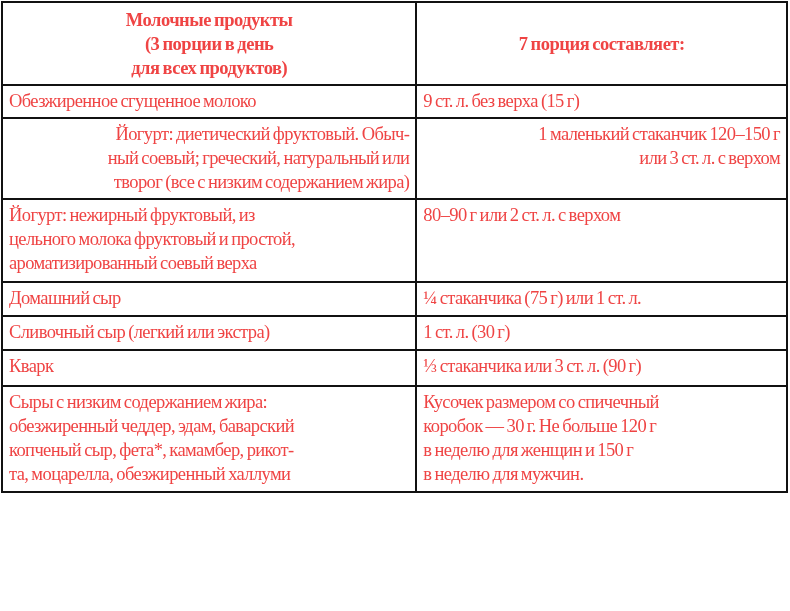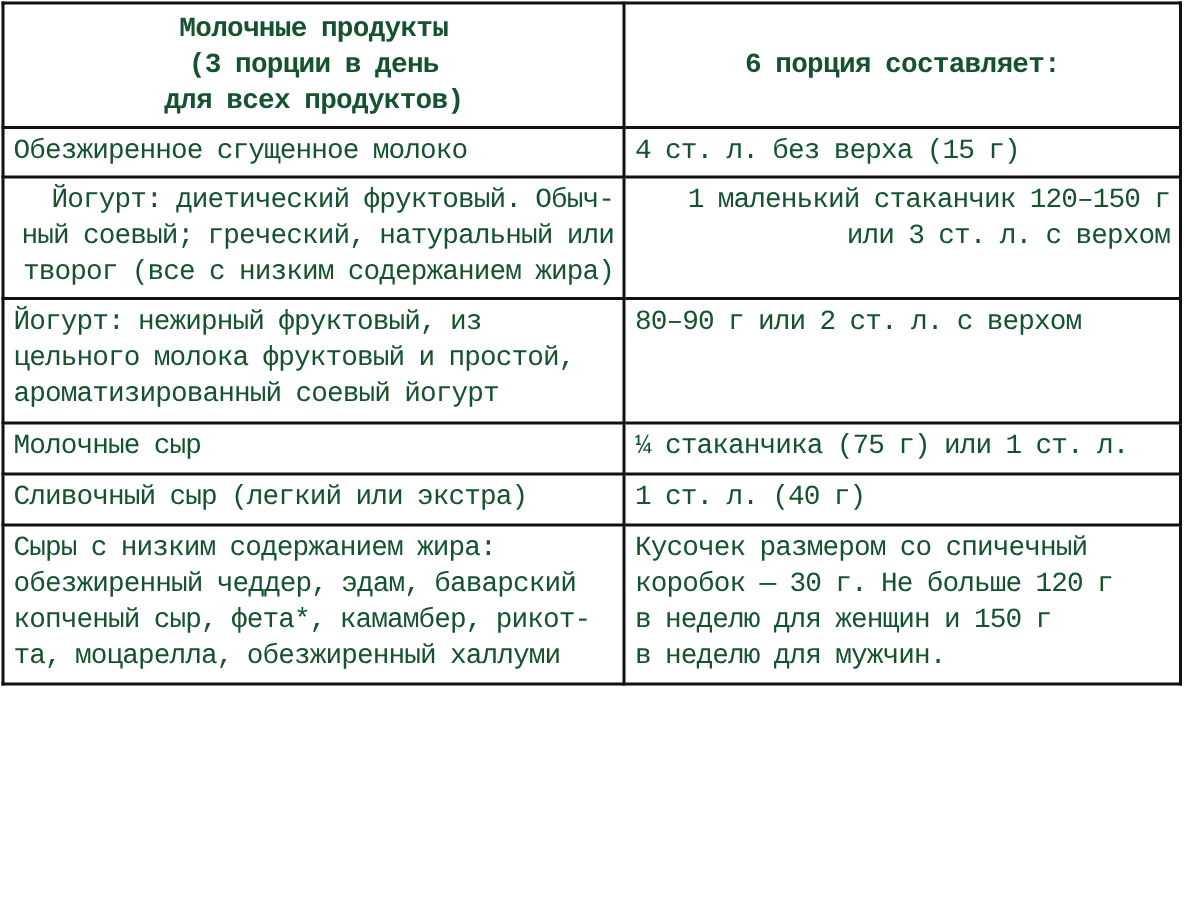--- a/index.html
+++ b/index.html
@@ -2,22 +2,22 @@
 <html><head>
 <meta charset="utf-8">
 <style>
   html, body { margin: 0; padding: 0; background: #ffffff; }
   body { width: 790px; height: 611px; overflow: hidden; }
   .tbl {
     position: absolute; left: 1px; top: 1px;
     width: 787px;
     border-collapse: collapse;
     table-layout: fixed;
-    font-family: Liberation Mono, monospace;
-    color: #14532d;
+    font-family: Liberation Serif, serif;
+    color: #ef4444;
   }
   .tbl td, .tbl th {
     border: 2px solid #111111;
     vertical-align: top;
     padding: 0 6px;
     font-size: 18.5px;
     line-height: 24px;
     letter-spacing: -0.6px;
     word-spacing: -1px;
     white-space: pre-line;
@@ -41,46 +41,50 @@
 <table class="tbl">
   <colgroup>
     <col class="c1">
     <col class="c2">
   </colgroup>
   <tbody>
       <tr style="height:83px;">
     <th>Молочные продукты
 (3 порции в день
 для всех продуктов)</th>
-    <th>6 порция составляет:</th>
+    <th>7 порция составляет:</th>
   </tr>
   <tr style="height:33px;">
     <td>Обезжиренное сгущенное молоко</td>
-    <td>4 ст. л. без верха (15 г)</td>
+    <td>9 ст. л. без верха (15 г)</td>
   </tr>
   <tr style="height:81px;text-align:right;">
     <td>Йогурт: диетический фруктовый. Обыч-
 ный соевый; греческий, натуральный или
 творог (все с низким содержанием жира)</td>
     <td>1 маленький стаканчик 120–150 г
 или 3 ст. л. с верхом</td>
   </tr>
   <tr style="height:83px;">
     <td>Йогурт: нежирный фруктовый, из
 цельного молока фруктовый и простой,
-ароматизированный соевый йогурт</td>
+ароматизированный соевый верха</td>
     <td>80–90 г или 2 ст. л. с верхом</td>
   </tr>
   <tr style="height:34px;">
-    <td>Молочные сыр</td>
+    <td>Домашний сыр</td>
     <td>¼ стаканчика (75 г) или 1 ст. л.</td>
   </tr>
   <tr style="height:34px;">
     <td>Сливочный сыр (легкий или экстра)</td>
-    <td>1 ст. л. (40 г)</td>
+    <td>1 ст. л. (30 г)</td>
+  </tr>
+  <tr style="height:36px;">
+    <td>Кварк</td>
+    <td>⅓ стаканчика или 3 ст. л. (90 г)</td>
   </tr>
   <tr style="height:106px;">
     <td>Сыры с низким содержанием жира:
 обезжиренный чеддер, эдам, баварский
 копченый сыр, фета*, камамбер, рикот-
 та, моцарелла, обезжиренный халлуми</td>
     <td>Кусочек размером со спичечный
 коробок — 30 г. Не больше 120 г
 в неделю для женщин и 150 г
 в неделю для мужчин.</td>

